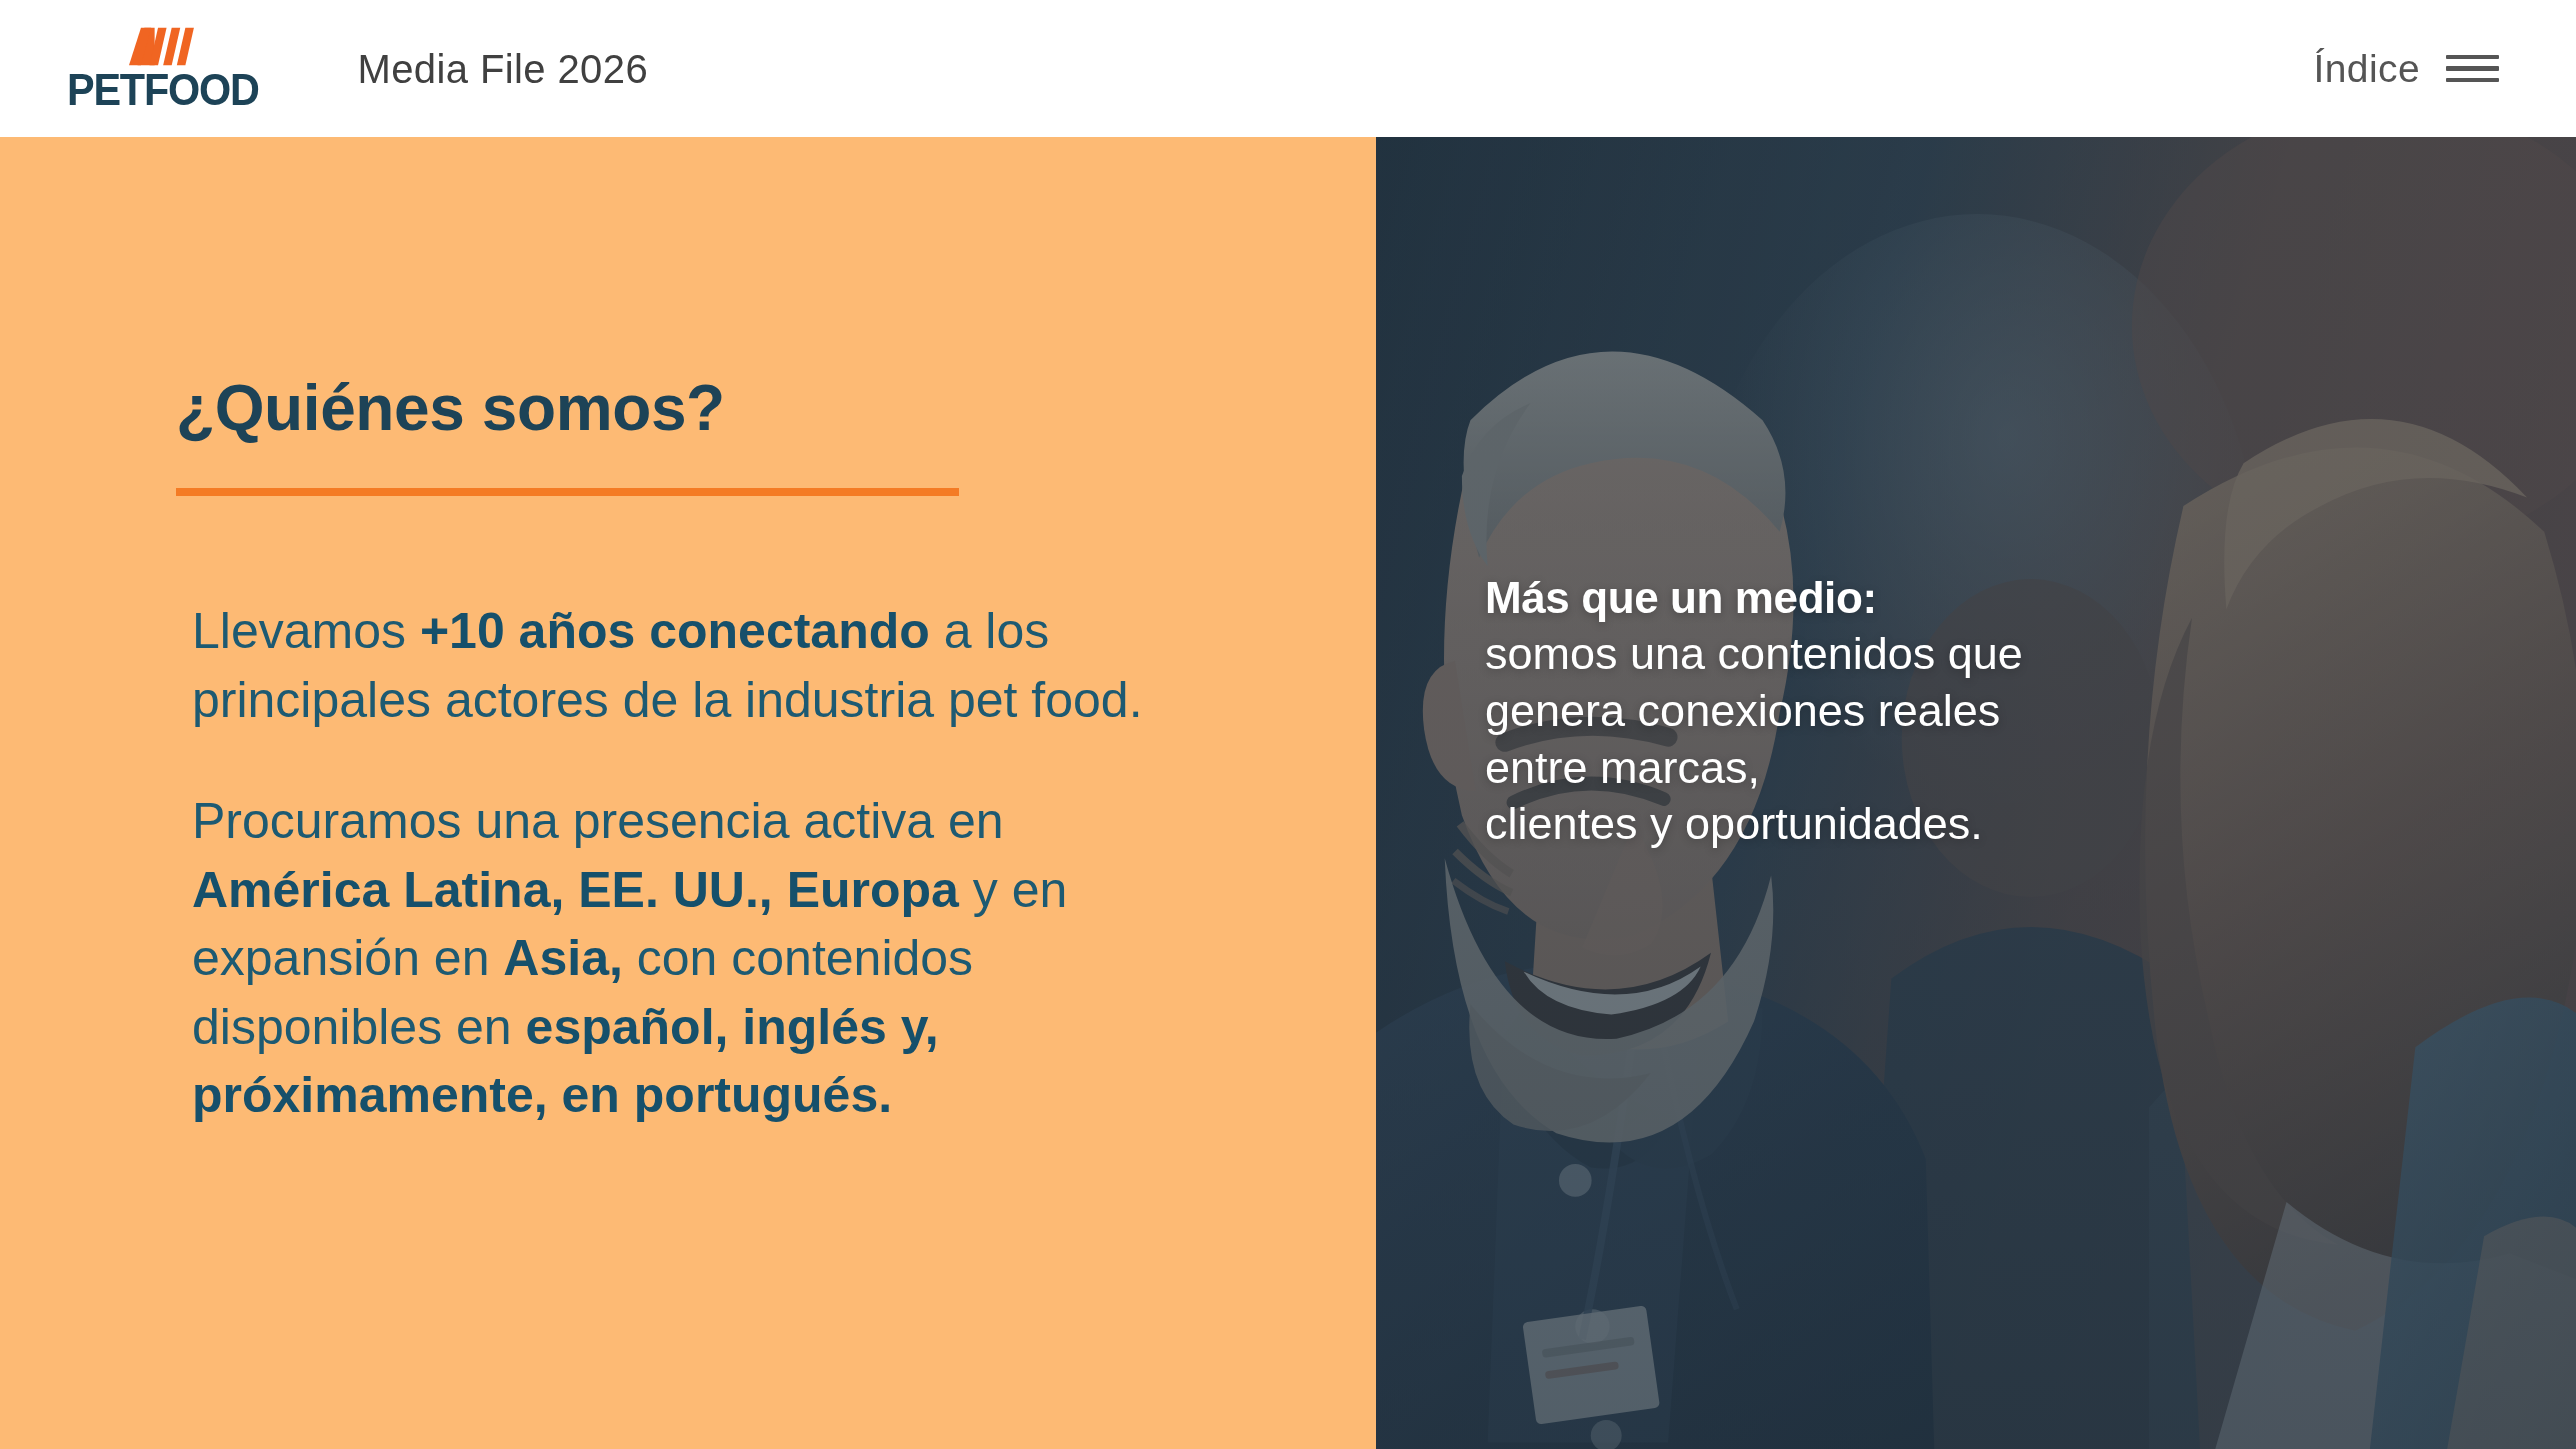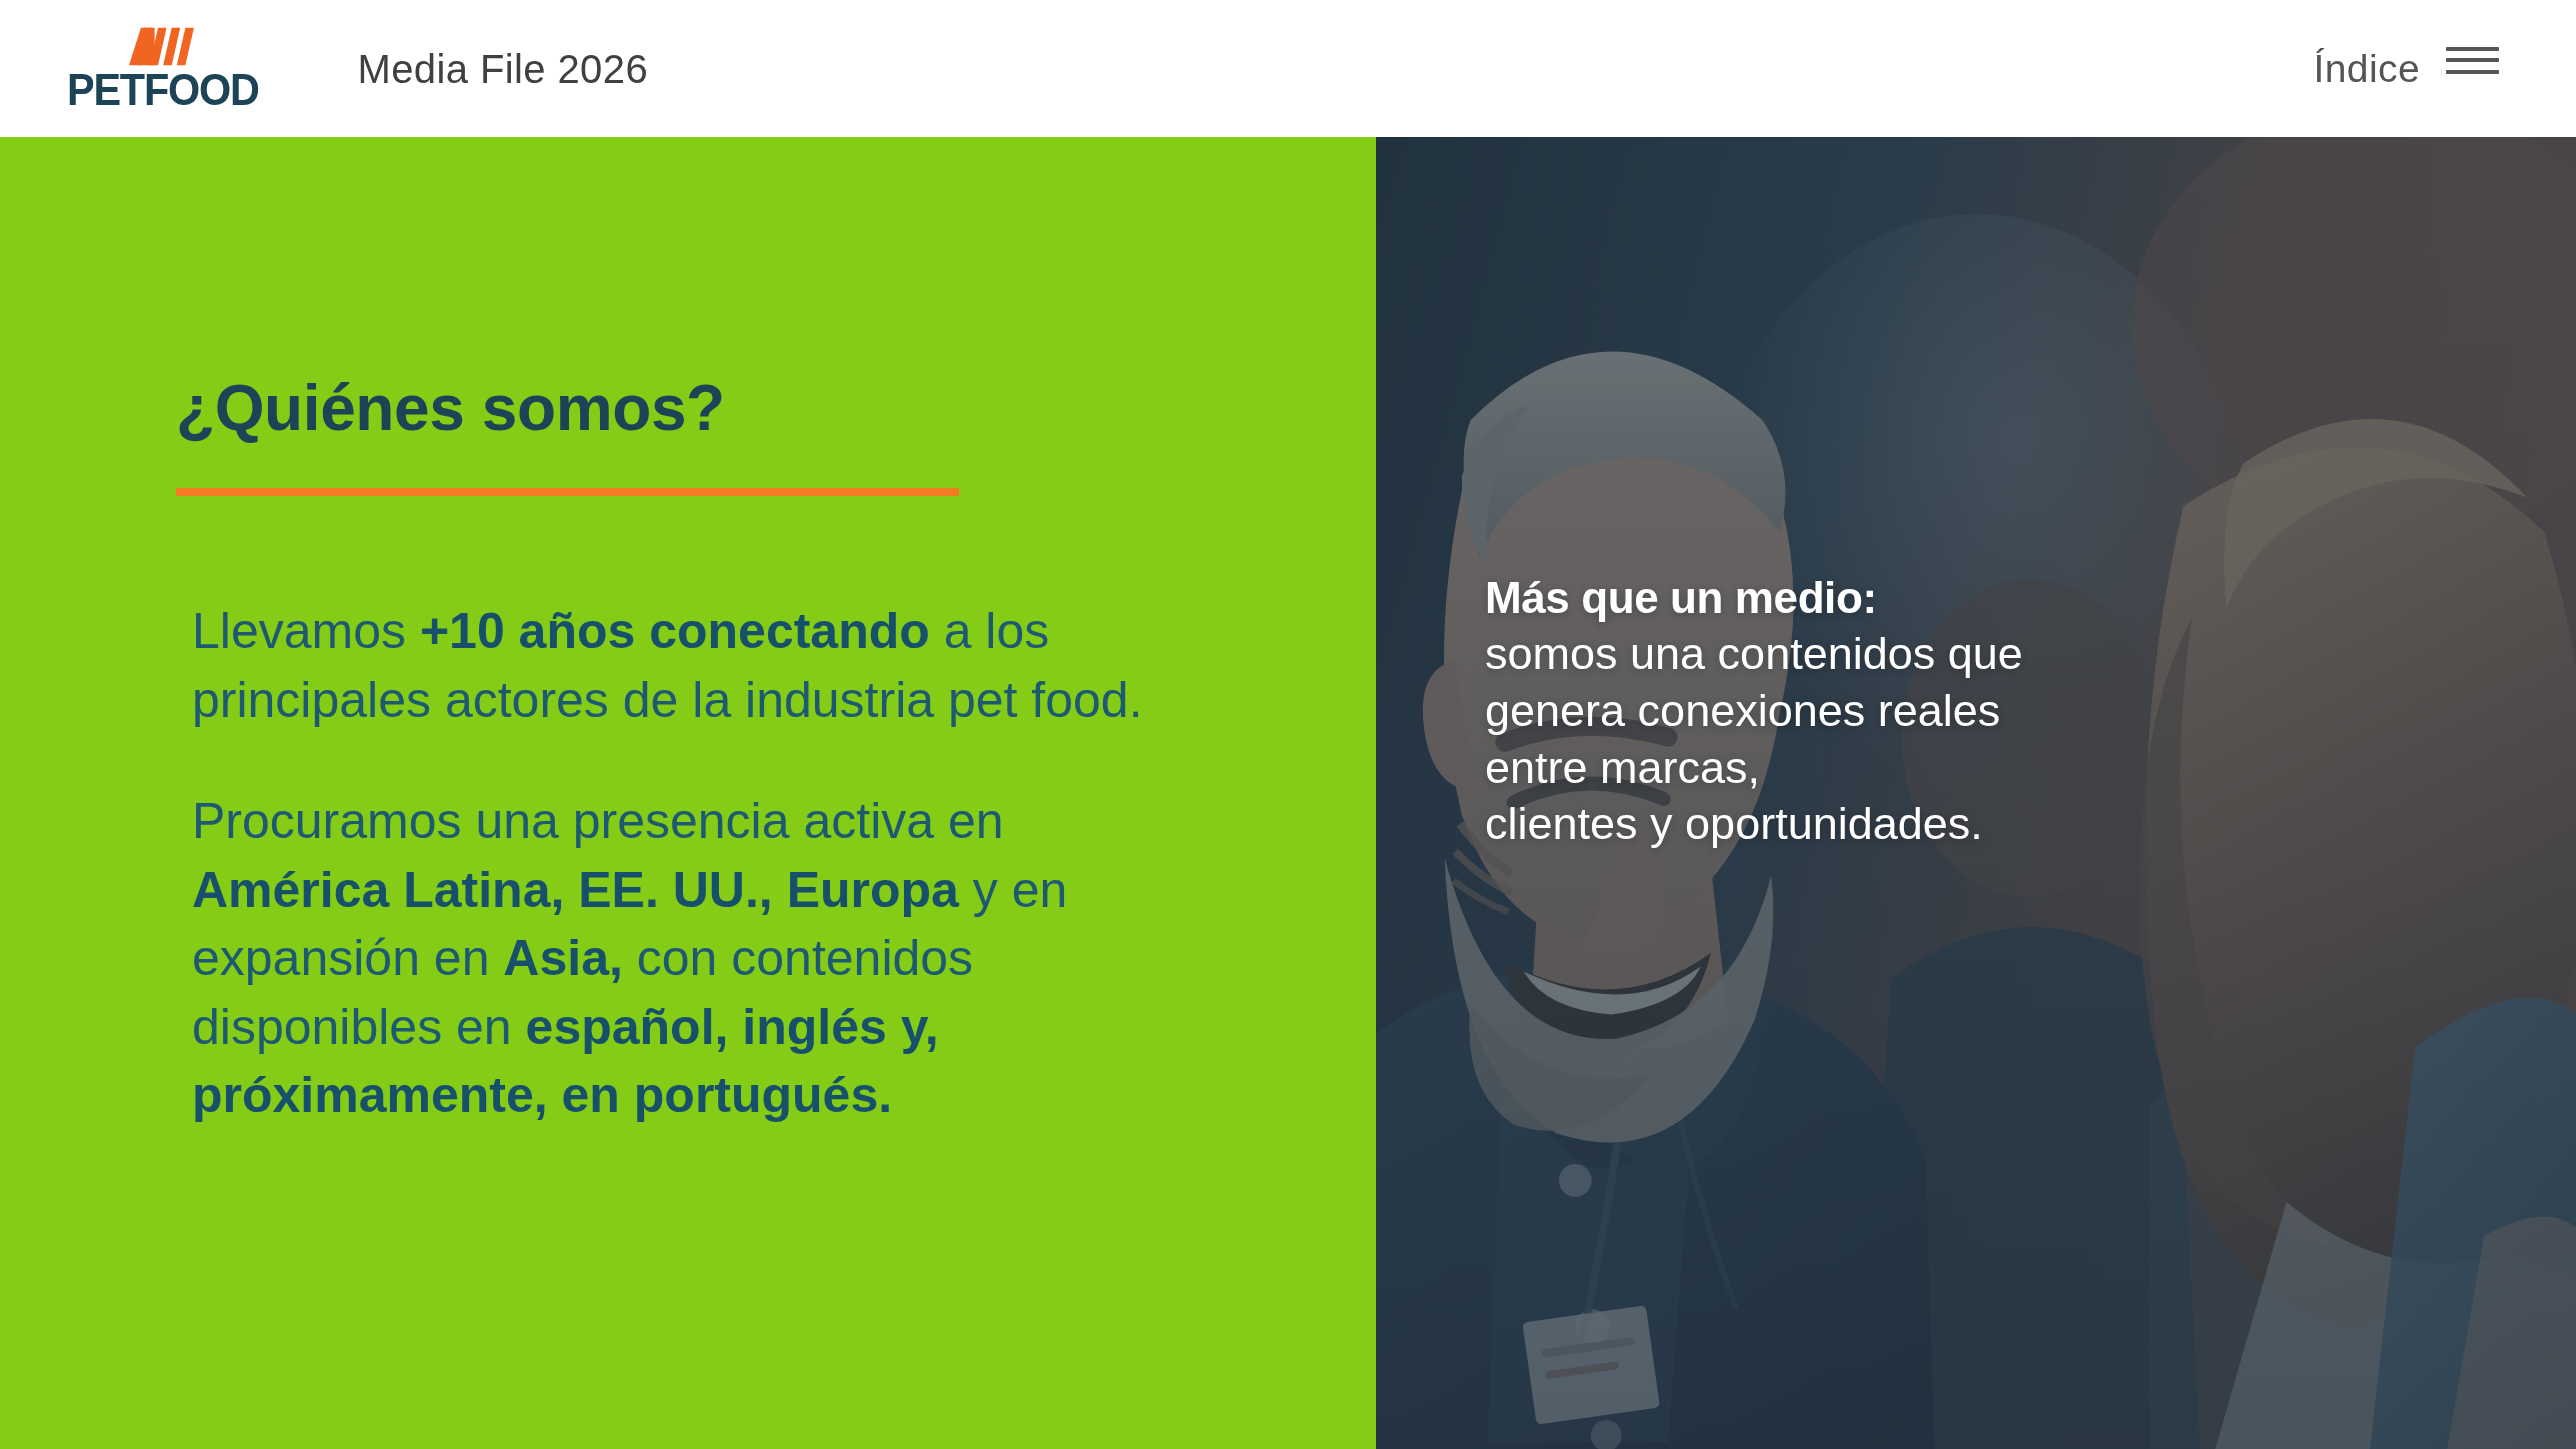--- a/index.html
+++ b/index.html
@@ -23,29 +23,29 @@
   .logo-word{
     font-size:45px;font-weight:bold;letter-spacing:-1.3px;
     color:#1d4357;line-height:1;
     transform:scaleX(.92);transform-origin:left center;
   }
   .doc-title{
     margin-left:82px;font-size:40px;color:#404040;font-weight:400;
     letter-spacing:0.4px;line-height:1;
   }
   .nav-right{
-    margin-left:auto;margin-right:77px;display:flex;gap:26px;
+    margin-left:auto;margin-right:77px;display:flex;align-items:center;gap:26px;
   }
   .nav-label{font-size:39px;color:#555555;font-weight:400;letter-spacing:0.4px;}
   .burger{display:flex;flex-direction:column;justify-content:space-between;width:53px;height:27.5px;}
   .burger span{display:block;height:4.3px;width:100%;background:#555555;border-radius:0.9px;}
 
   
   .left-panel{
-    position:absolute;left:0;top:137px;width:1376px;height:1312px;background:#84cc16;text-decoration:underline;
+    position:absolute;left:0;top:137px;width:1376px;height:1312px;background:#fdba74;text-decoration:underline;
   }
   .headline{
     position:absolute;left:176px;top:239px;
     font-size:64px;font-weight:bold;color:#1d4357;letter-spacing:-0.4px;line-height:1;
     white-space:nowrap;
   }
   .rule{
     position:absolute;left:176px;top:351px;width:783px;height:7.7px;background:#f47b24;
   }
   .body-copy{

